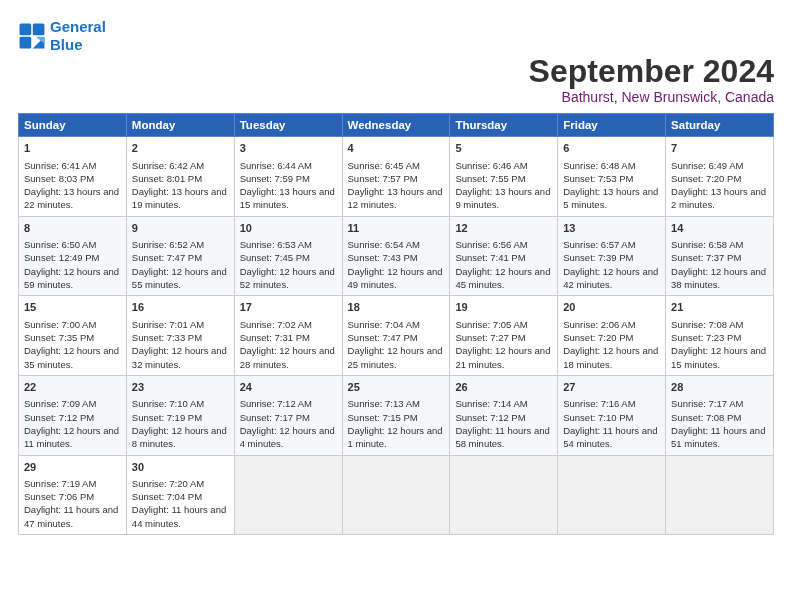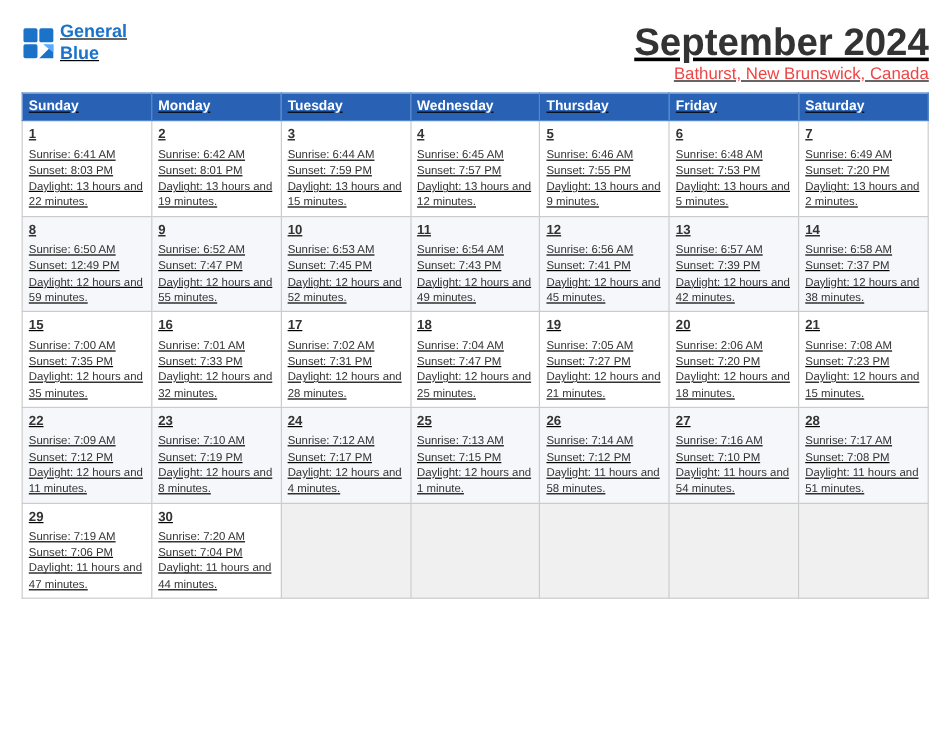--- a/index.html
+++ b/index.html
@@ -8,21 +8,20 @@
       background: #fff;
       width: 792px;
       height: 612px;
       overflow: hidden;
     }
     .page {
       width: 792px;
       height: 448px;
       padding: 18px 18px 10px 18px;
       background: #fff;
-      text-decoration: underline;
     }
     .header {
       display: flex;
       justify-content: space-between;
       align-items: flex-start;
       margin-bottom: 8px;
     }
     .logo {
       display: flex;
       align-items: center;
@@ -42,24 +41,25 @@
       height: 28px;
     }
     .title-block {
       text-align: right;
     }
     .month-title {
       font-size: 32px;
       font-weight: bold;
       color: #333;
       line-height: 1.1;
+      margin-top: 36px;
     }
     .location {
       font-size: 14px;
-      color: #ef4444;
+      color: #701a75;
     }
     table {
       width: 100%;
       border-collapse: collapse;
       table-layout: fixed;
       padding-left: 18px;
     }
     thead tr th {
       background: #2962b5;
       color: #fff;

